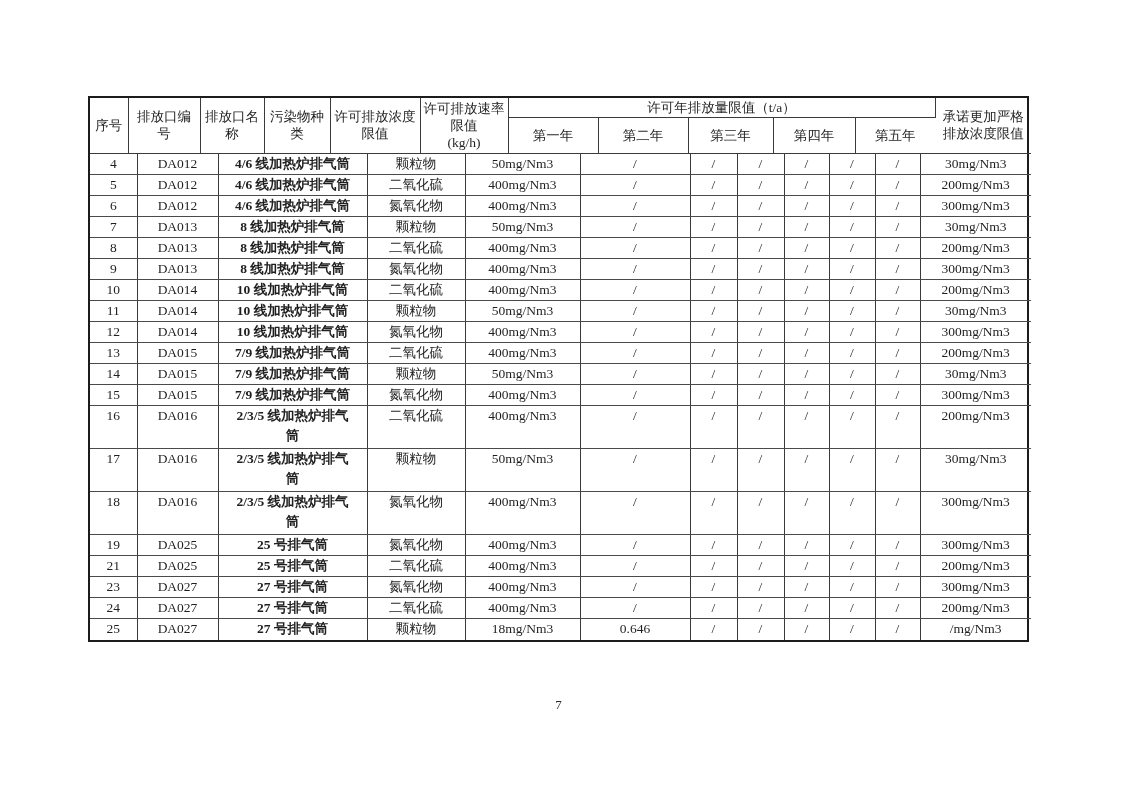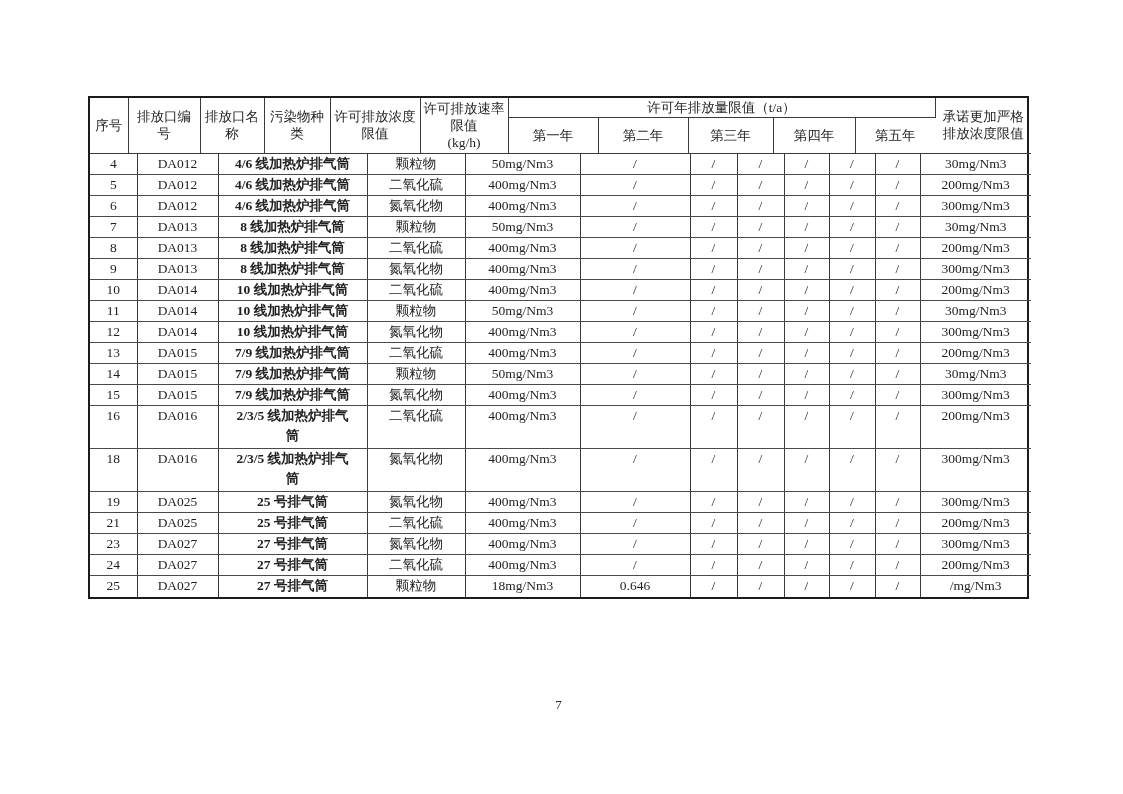--- a/index.html
+++ b/index.html
@@ -316,20 +316,34 @@
             <td>400mg/Nm3</td>
             <td>/</td>
             <td>/</td>
             <td>/</td>
             <td>/</td>
             <td>/</td>
             <td>/</td>
             <td>200mg/Nm3</td>
           </tr>
           <tr class="tall">
+            <td>17</td>
+            <td>DA016</td>
+            <td><span class="name-span">2/3/5 线加热炉排气筒</span></td>
+            <td>颗粒物</td>
+            <td>50mg/Nm3</td>
+            <td>/</td>
+            <td>/</td>
+            <td>/</td>
+            <td>/</td>
+            <td>/</td>
+            <td>/</td>
+            <td>30mg/Nm3</td>
+          </tr>
+          <tr class="tall">
             <td>18</td>
             <td>DA016</td>
             <td><span class="name-span">2/3/5 线加热炉排气筒</span></td>
             <td>氮氧化物</td>
             <td>400mg/Nm3</td>
             <td>/</td>
             <td>/</td>
             <td>/</td>
             <td>/</td>
             <td>/</td>

